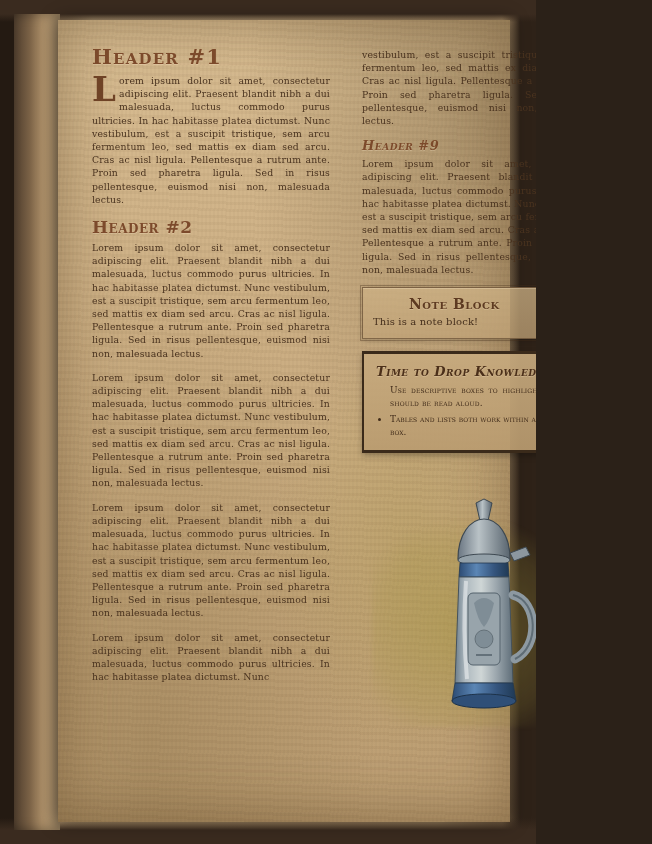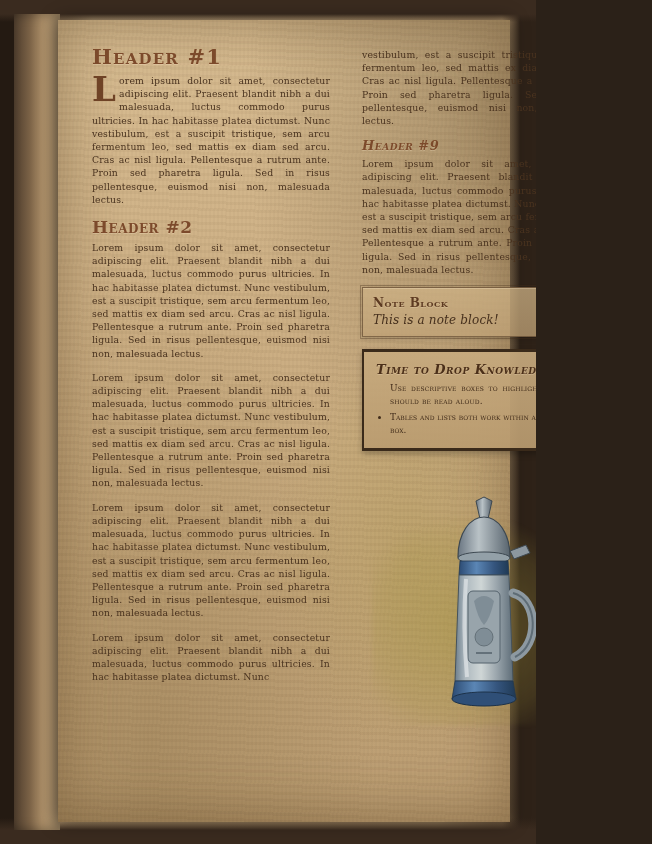--- a/index.html
+++ b/index.html
@@ -98,22 +98,22 @@
     padding:8px 10px 10px 10px;
     background:linear-gradient(180deg,rgba(206,178,133,.75),rgba(193,163,119,.75));
     border:1px solid rgba(70,45,25,.55);
     box-shadow:0 1px 0 rgba(255,240,210,.25) inset, 0 2px 5px rgba(0,0,0,.15);
   }
   .note:before{
     content:"";position:absolute;left:-3px;right:-3px;top:-3px;bottom:-3px;
     border:1px solid rgba(70,45,25,.35);
     pointer-events:none;
   }
-  .note h4{margin-bottom:4px;color:#5d3a21;font-size:12px;font-style:normal;}
-  .note p{margin:0;font-size:12px;line-height:12px;font-style:italic;color:#46301d;}
+  .note h4{margin-bottom:4px;color:#5d3a21;font-size:14px;font-style:normal;margin-left:36px;}
+  .note p{margin:0;font-size:10px;line-height:12px;color:#46301d;}
   
   .descbox{
     position:relative;
     margin:10px 0 14px 0;
     padding:10px 12px 12px 12px;
     background:linear-gradient(180deg,rgba(199,170,126,.92),rgba(186,156,112,.92));
     border-top:3px solid #3a2a1a;
     border-bottom:3px solid #3a2a1a;
     border-left:2px solid #3a2a1a;
     border-right:2px solid #3a2a1a;

